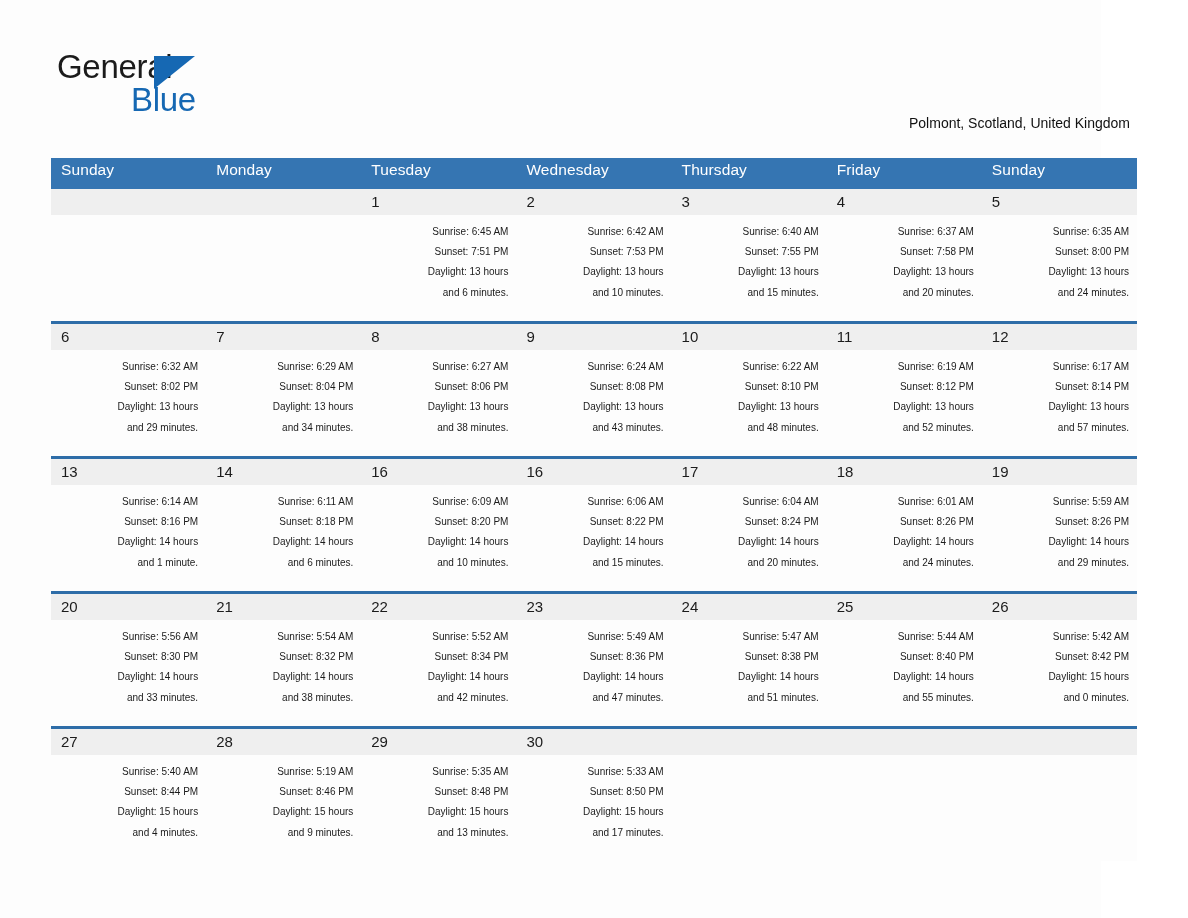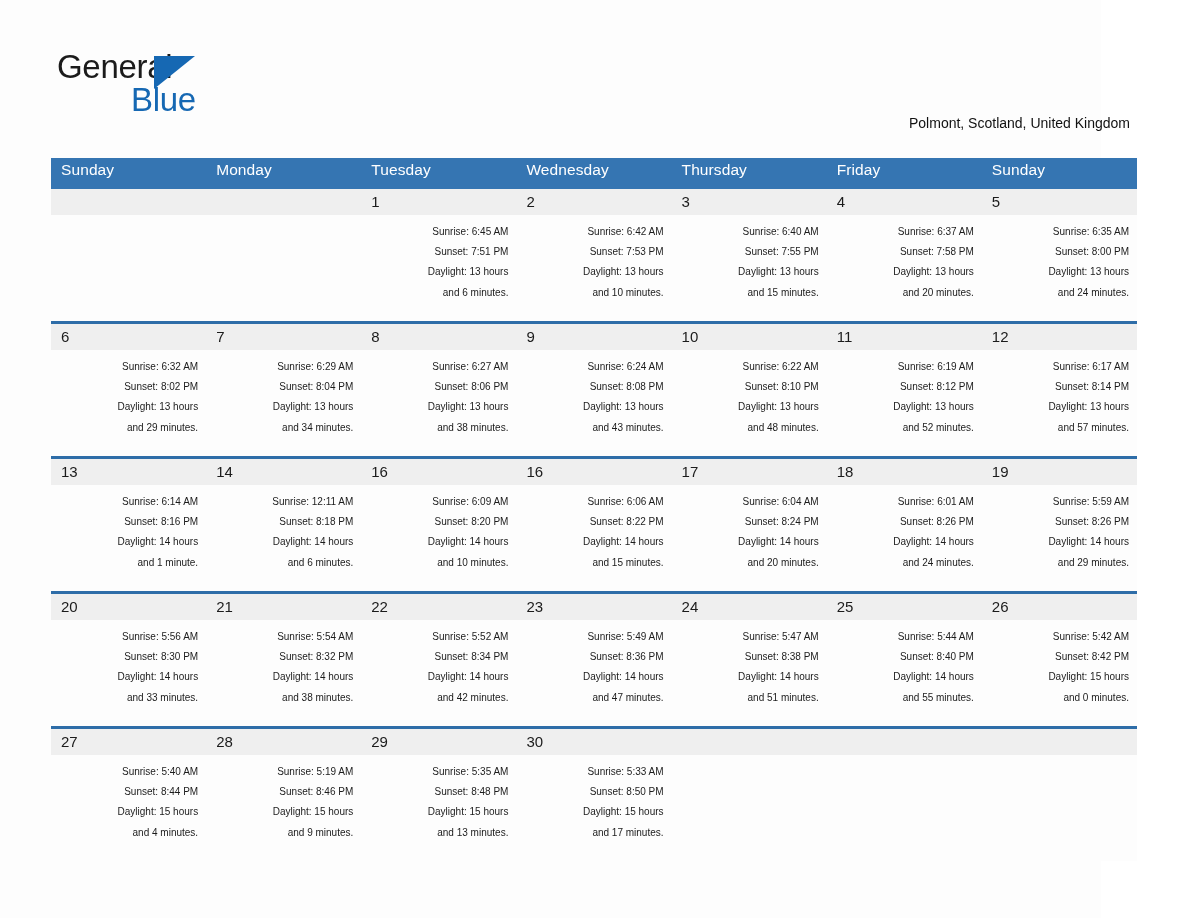--- a/index.html
+++ b/index.html
@@ -336,21 +336,21 @@
                   <div>Sunset: 8:16 PM</div>
                   <div>Daylight: 14 hours</div>
                   <div>and 1 minute.</div>
                 </div>
               </div>
             </td>
             <td>
               <div class="daycell">
                 <div class="daynum-band">14</div>
                 <div class="dayinfo">
-                  <div>Sunrise: 12:11 AM</div>
+                  <div>Sunrise: 6:11 AM</div>
                   <div>Sunset: 8:18 PM</div>
                   <div>Daylight: 14 hours</div>
                   <div>and 6 minutes.</div>
                 </div>
               </div>
             </td>
             <td>
               <div class="daycell">
                 <div class="daynum-band">16</div>
                 <div class="dayinfo">

